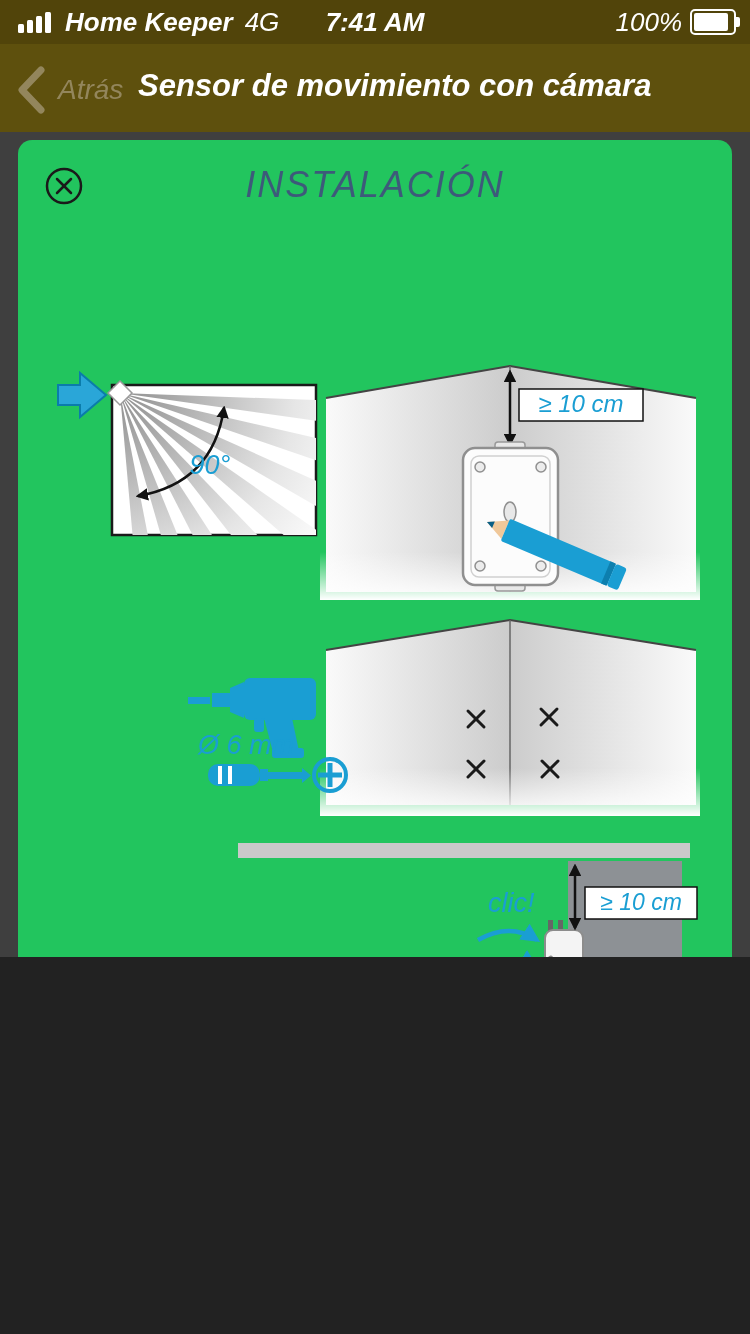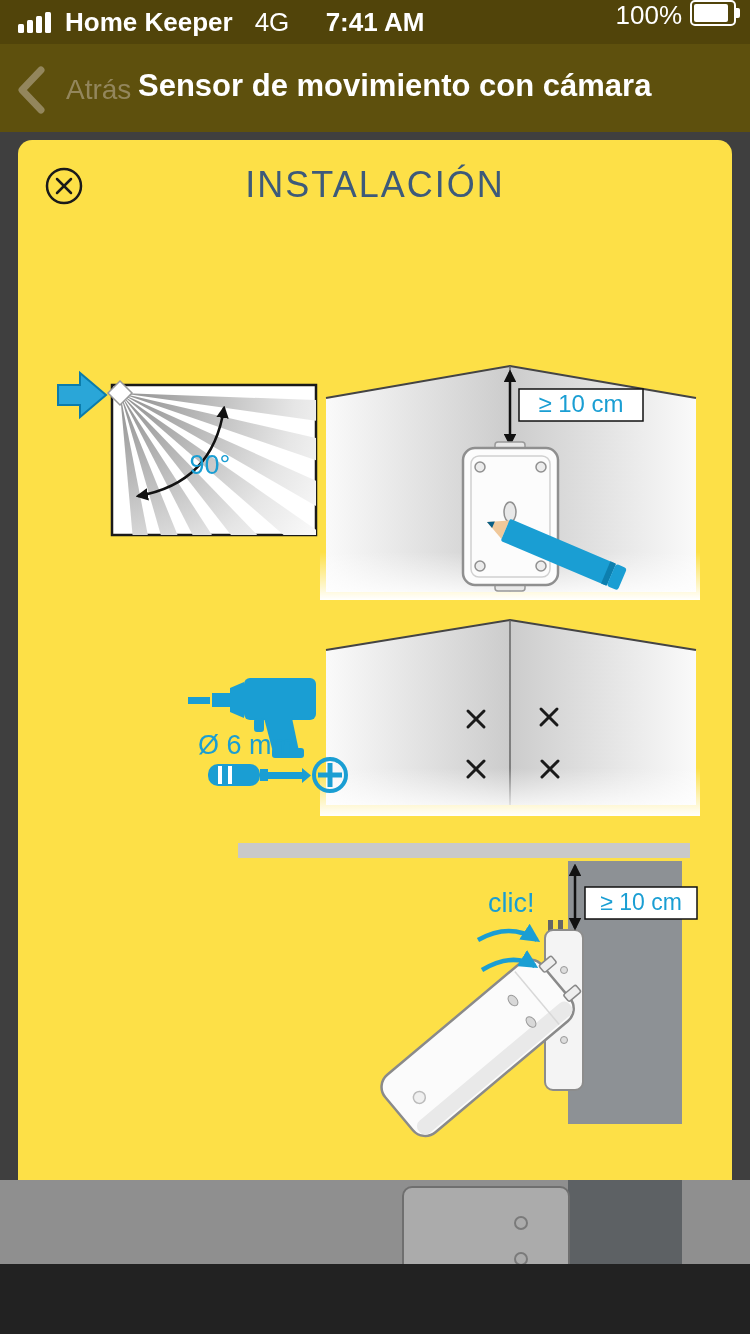--- a/index.html
+++ b/index.html
@@ -1,51 +1,51 @@
 <!DOCTYPE html>
 <html><head>
 <meta charset="utf-8">
 <style>
   html,body{margin:0;padding:0;background:#222;}
   .screen{
-    position:relative;width:750px;height:1264px;overflow:hidden;
-    background:#3f3f3f;font-family:"Liberation Sans",sans-serif;
+    position:relative;width:750px;height:957px;overflow:hidden;
+    background:#3f3f3f;font-family:"Liberation Sans",sans-serif;font-style:italic;
     -webkit-font-smoothing:antialiased;
   }
   
   .statusbar{
     position:absolute;left:0;top:0;width:750px;height:44px;
     background:#51440a;color:#fff;display:flex;align-items:center;
     font-size:26px;
   }
   .sb-left{position:absolute;left:18px;top:0;height:44px;display:flex;align-items:center;gap:10px;}
   .signal{display:flex;align-items:flex-end;gap:3px;height:22px;margin-right:4px;}
   .signal i{display:block;width:6px;background:#fff;border-radius:1.5px;}
   .carrier{font-weight:600;}
-  .network{font-weight:400;margin-left:12px;}
+  .network{font-weight:400;margin-left:2px;}
   .sb-time{position:absolute;left:0;width:750px;text-align:center;font-weight:700;}
-  .sb-right{position:absolute;right:14px;top:0;height:44px;display:flex;gap:8px;}
+  .sb-right{position:absolute;right:14px;top:0;height:44px;display:flex;align-items:center;gap:8px;}
   .battery{position:relative;width:42px;height:22px;border:2px solid #fff;border-radius:5px;}
   .battery .fill{position:absolute;left:2px;top:2px;bottom:2px;width:34px;background:#fff;border-radius:2px;}
   .battery .nub{position:absolute;right:-6px;top:6px;width:4px;height:10px;background:#fff;border-radius:0 2px 2px 0;}
   
   .navbar{
     position:absolute;left:0;top:44px;width:750px;height:88px;
     background:#5e500d;
   }
-  .back-btn{position:absolute;left:14px;top:20px;display:flex;align-items:center;gap:18px;cursor:pointer;}
+  .back-btn{position:absolute;left:14px;top:20px;display:flex;align-items:center;gap:10px;cursor:pointer;}
   .back-label{color:#93865c;font-size:28px;}
   .nav-title{
     position:absolute;left:138px;top:24px;width:600px;
     color:#ffffff;font-size:31px;font-weight:700;white-space:nowrap;overflow:hidden;
   }
   
   .modal{
     position:absolute;left:18px;top:140px;width:714px;height:1040px;
-    background:#fde047;border-radius:14px 14px 0 0;overflow:hidden;
+    background:#22c55e;border-radius:14px 14px 0 0;overflow:hidden;
   }
   .close-btn{position:absolute;left:26px;top:26px;width:40px;height:40px;cursor:pointer;}
   .modal-title{
     position:absolute;left:0;top:24px;width:714px;text-align:center;
     color:#3d5a7a;font-size:36px;font-weight:400;letter-spacing:2px;
   }
   .illu{position:absolute;}
   
   .bottom-dim{position:absolute;left:0;top:1180px;width:750px;height:154px;background:#8f8f8f;overflow:hidden;}
   .b-wall{position:absolute;left:568px;top:0;width:114px;height:154px;background:#5d6164;}

